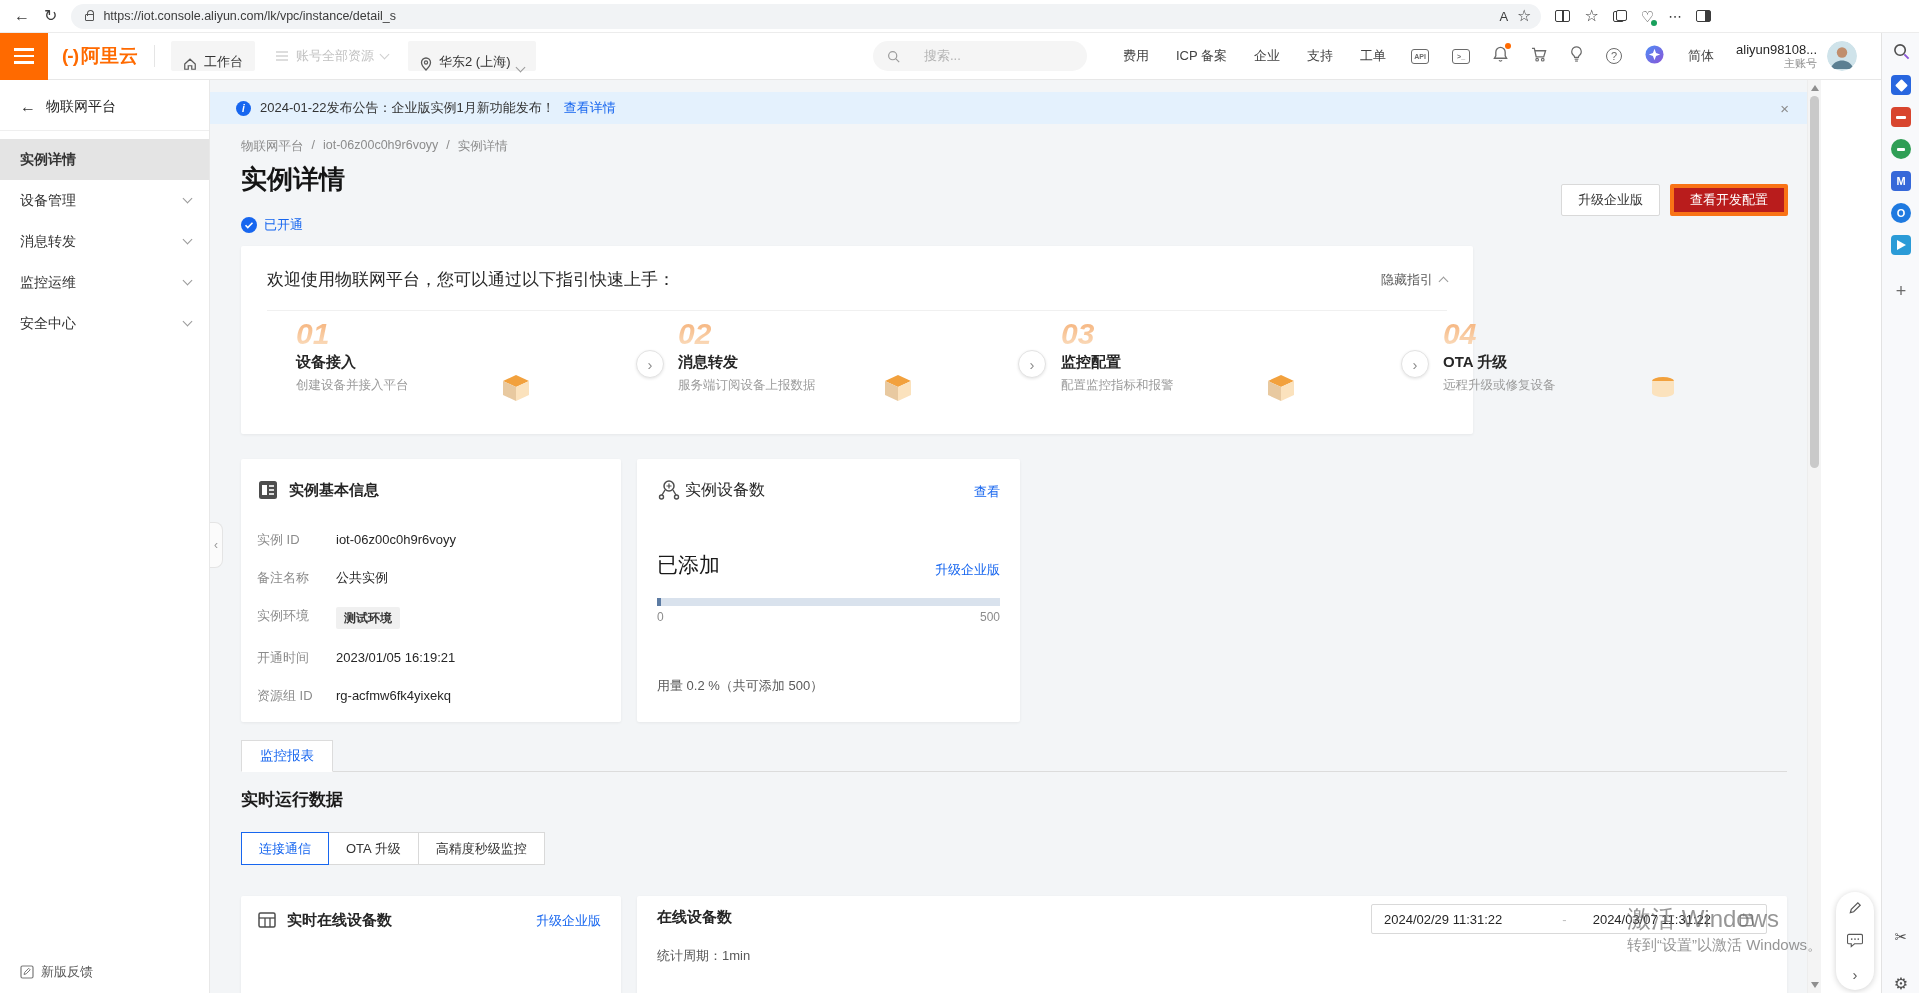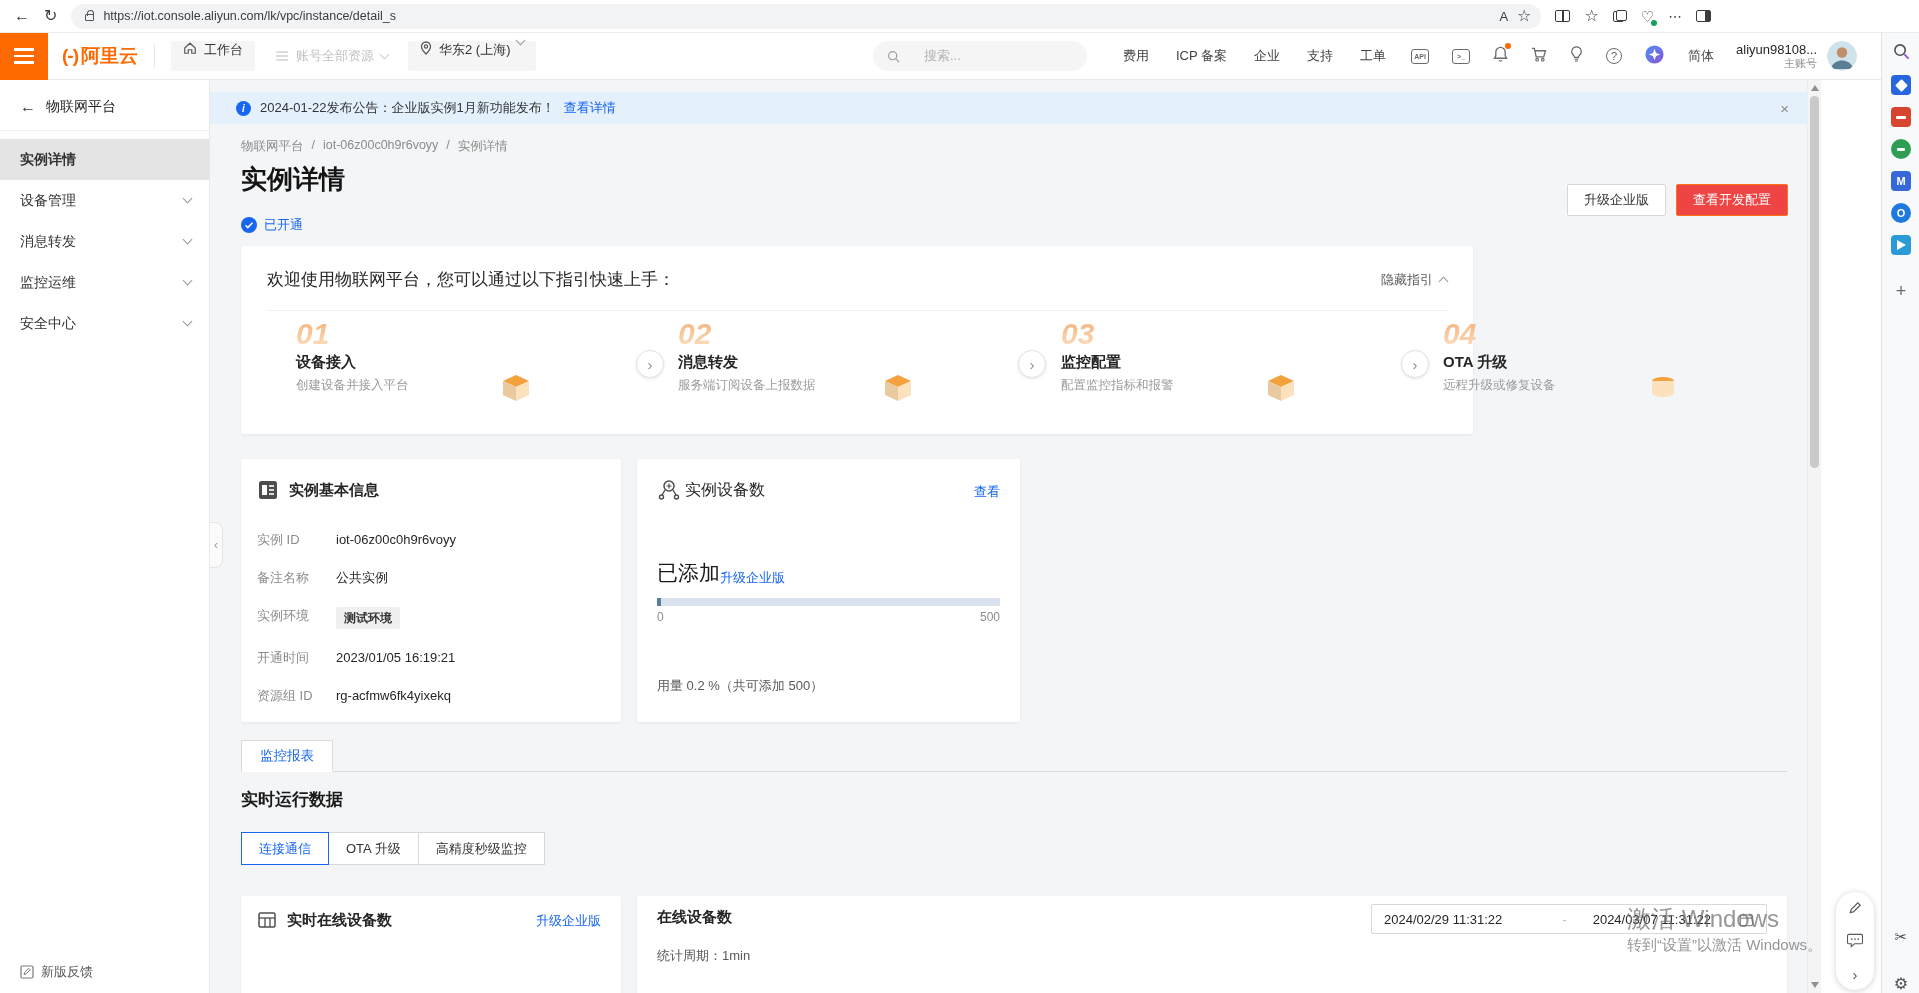--- a/index.html
+++ b/index.html
@@ -31,21 +31,21 @@
   
   .topnav{position:absolute;left:0;top:33px;width:1919px;height:47px;background:#fff;
     border-bottom:1px solid #e7e7e7;display:flex;align-items:center;padding-right:62px}
   .burger{width:48px;height:47px;background:#ff6a00;display:flex;flex-direction:column;justify-content:center;
     align-items:center;gap:4px;cursor:pointer;flex:none}
   .burger i{display:block;width:20px;height:2.5px;background:#fff}
   .brand{display:flex;align-items:baseline;margin-left:14px;cursor:pointer;flex:none}
   .brand .bracket{color:#ff6a00;font-weight:800;font-size:19px;letter-spacing:-1px}
   .brand .name{color:#ff6a00;font-weight:700;font-size:19px;margin-left:3px}
   .vdiv{width:1px;height:22px;background:#e5e5e5;margin:0 16px;flex:none}
-  .nav-pill{height:30px;background:#f5f5f5;border-radius:2px;display:flex;align-items:flex-start;gap:7px;
+  .nav-pill{height:30px;background:#f5f5f5;border-radius:2px;display:flex;align-items:flex-end;gap:7px;
     padding:0 12px;font-size:13px;color:#333;cursor:pointer;flex:none}
   .muted-item{display:flex;align-items:center;gap:7px;font-size:13px;color:#c2c2c2;margin:0 20px;cursor:pointer;flex:none}
   .chev{width:7px;height:7px;border-right:1.5px solid #9a9a9a;border-bottom:1.5px solid #9a9a9a;
     transform:rotate(45deg);margin-top:-4px}
   .chev.lt{border-color:#cfcfcf}
   .chev.up{transform:rotate(-135deg);margin-top:4px}
   .searchbox{width:214px;height:30px;background:#f5f5f5;border-radius:15px;display:flex;align-items:center;
     gap:24px;padding:0 14px;cursor:text;flex:none}
   .searchbox span{font-size:13px;color:#b3b3b3}
   .nav-links{display:flex;align-items:center;gap:27px;margin-left:36px;flex:none}
@@ -81,21 +81,21 @@
   .info-ic{width:15px;height:15px;border-radius:50%;background:#1766ef;color:#fff;font-size:10px;font-weight:700;
     font-style:italic;display:flex;align-items:center;justify-content:center;flex:none}
   .banner .close{margin-left:auto;font-size:15px;color:#8c8c8c;cursor:pointer}
   .crumbs{position:absolute;left:31px;top:58px;font-size:12.5px;color:#8c8c8c;display:flex;gap:8px}
   .crumbs .c{cursor:pointer}
   .page-title{position:absolute;left:31px;top:82px;font-size:26px;font-weight:700;color:#141414}
   .status{position:absolute;left:31px;top:136px;display:flex;align-items:center;gap:7px;font-size:13px;color:#1766ef}
   .head-btns{position:absolute;right:19px;top:104px;display:flex;gap:10px}
   .btn{height:32px;padding:0 16px;font-size:13px;display:flex;align-items:center;border-radius:2px;cursor:pointer;white-space:nowrap}
   .btn.ghost{background:#fff;border:1px solid #d9d9d9;color:#333}
-  .btn.primary{background:#ef4444;border:1px solid #f97316;color:#fff}
+  .btn.primary{background:#b91c1c;border:4px solid #f97316;color:#fff}
 
   .card{background:#fff;border-radius:2px;box-shadow:0 1px 3px rgba(0,0,0,.06)}
   
   .guide{position:absolute;left:31px;top:166px;width:1232px;height:188px}
   .guide-head{display:flex;align-items:center;justify-content:space-between;padding:22px 26px 0 26px}
   .guide-title{font-size:17px;color:#262626}
   .guide-hide{display:flex;align-items:center;gap:7px;font-size:13px;color:#595959;cursor:pointer}
   .steps{position:absolute;left:26px;right:26px;top:64px;bottom:0;border-top:1px solid #f0f0f0}
   .g-step{position:absolute;top:0;width:382px;height:122px;cursor:pointer}
   .g-num{position:absolute;left:29px;top:6px;font-size:30px;font-weight:800;font-style:italic;
@@ -111,21 +111,21 @@
   .card-basic{position:absolute;left:31px;top:379px;width:380px;height:263px;padding:20px 16px}
   .card-head{display:flex;align-items:center;gap:10px}
   .card-head .t{font-size:15px;font-weight:700;color:#262626}
   .kv{display:flex;margin-top:20px;font-size:13px;line-height:18px}
   .kv .k{width:79px;color:#8c8c8c;flex:none}
   .kv .v{color:#262626}
   .tag{background:#f0f0f0;border-radius:2px;padding:2px 8px;font-size:12px;font-weight:700;color:#333}
   .card-dev{position:absolute;left:427px;top:379px;width:383px;height:263px;padding:20px}
   .dev-head{display:flex;align-items:flex-end;gap:4px}
   .dev-head .view{margin-left:auto;font-size:13px}
-  .added-row{position:absolute;left:20px;right:20px;top:100px;display:flex;align-items:flex-end;justify-content:flex-start}
+  .added-row{position:absolute;left:20px;right:20px;top:92px;display:flex;align-items:flex-end;justify-content:space-between}
   .added{font-size:21px;font-weight:500;color:#1a1a1a}
   .bar{position:absolute;left:20px;right:20px;top:139px;height:8px;background:#d9e2ed}
   .bar-fill{position:absolute;left:0;top:0;height:8px;background:#5c7ba3;width:4px}
   .bar-lbls{position:absolute;left:20px;right:20px;top:151px;display:flex;justify-content:space-between;
     font-size:12px;color:#8c8c8c}
   .usage{position:absolute;left:20px;top:218px;font-size:13px;color:#595959}
 
   
   .tabstrip{position:absolute;left:31px;top:660px;width:1546px;height:32px}
   .tabstrip .rule{position:absolute;left:0;right:0;bottom:0;height:1px;background:#dcdcdc}

